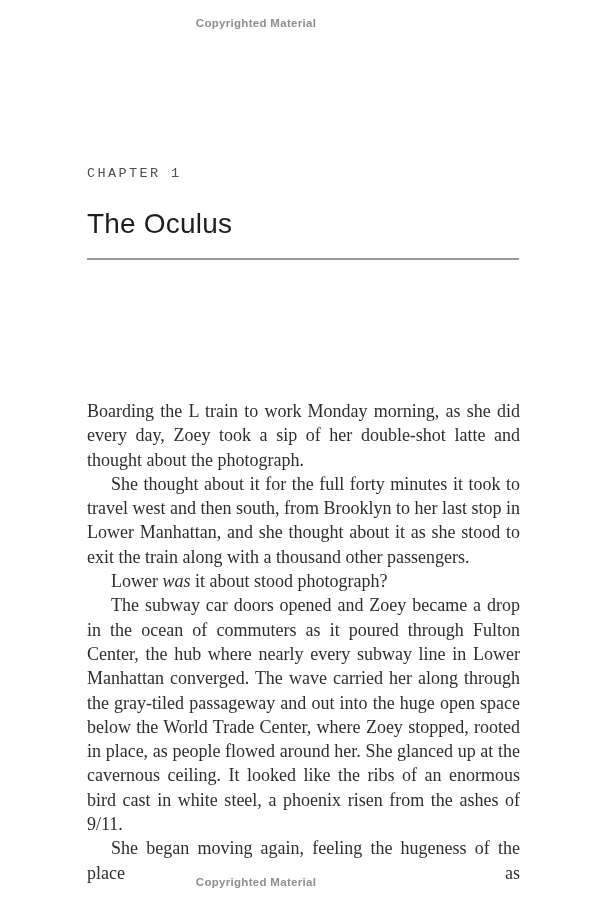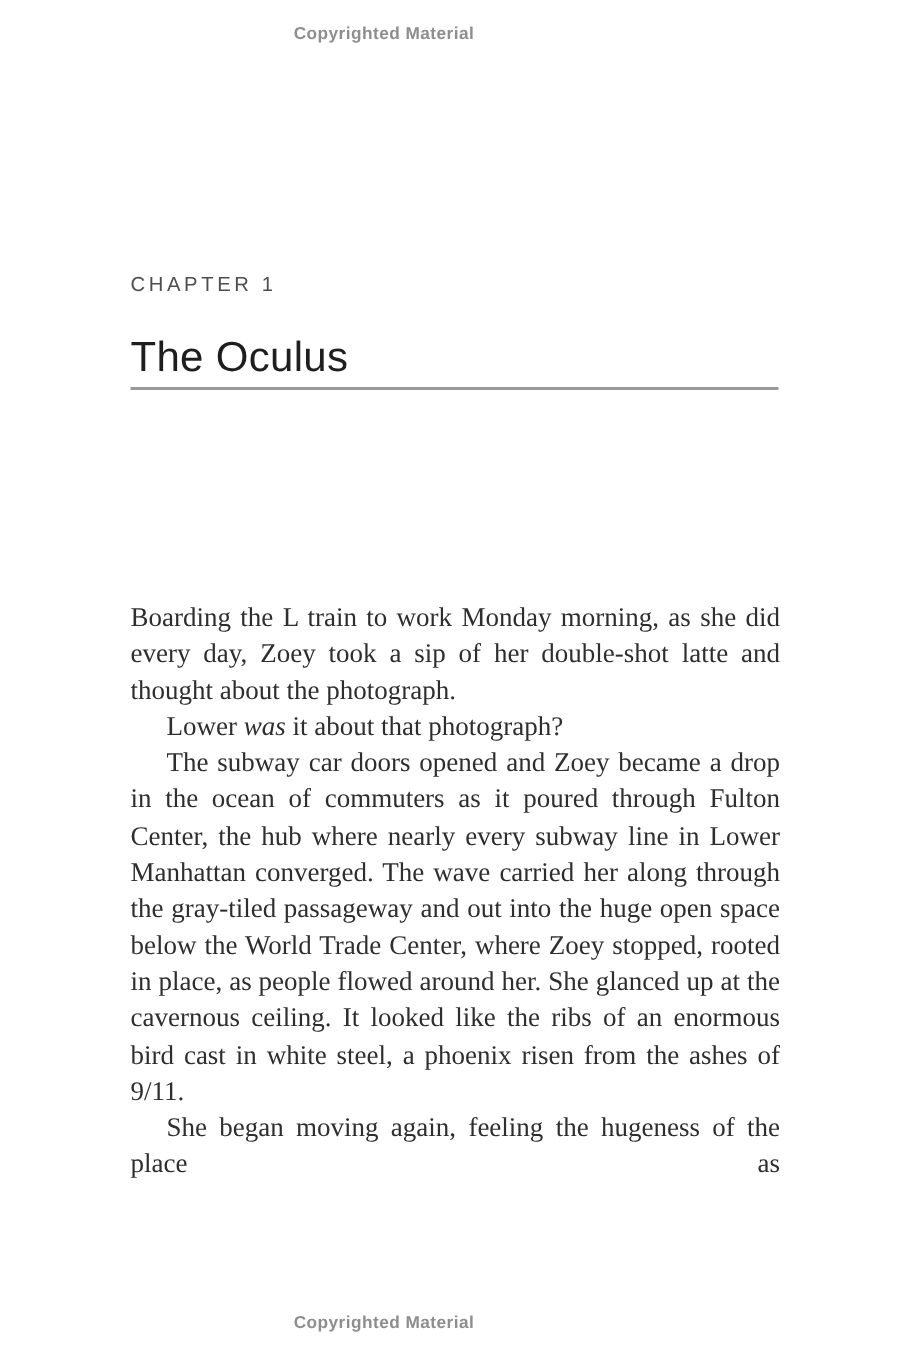--- a/index.html
+++ b/index.html
@@ -25,31 +25,31 @@
     font-size: 11.5px;
     letter-spacing: 0.3px;
     color: var(--copyright-color, #8e8e8e);
   }
   .copyright.top { top: 17px; }
   .copyright.bottom { top: 876px; }
 
   .chapter-label {
     position: absolute;
     left: 87px;
-    top: 182px;
-    font-family: Liberation Sans, sans-serif;
+    top: 166px;
+    font-family: Liberation Mono, monospace;
     font-weight: 400;
     font-size: 13.5px;
     letter-spacing: 2.4px;
     color: var(--chapter-label-color, #4e4e4e);
   }
   .chapter-title {
     position: absolute;
     left: 87px;
-    top: 222px;
+    top: 208px;
     margin: 0;
     font-family: "Liberation Sans", sans-serif;
     font-weight: 400;
     font-size: 28px;
     letter-spacing: 0.2px;
     color: var(--title-color, #1e1e1e);
   }
   .title-rule {
     position: absolute;
     left: 87px;
@@ -84,19 +84,20 @@
   <div class="copyright top">Copyrighted Material</div>
 
   <div class="chapter-label">CHAPTER 1</div>
 
   <h1 class="chapter-title">The Oculus</h1>
 
   <div class="title-rule"></div>
 
   <div class="body-text" id="body-text">
       <p class="para"><span>Boarding the L train to work Monday morning, as she did every day, Zoey took a sip of her double-shot latte and thought about the photograph.</span></p>
-      <p class="para indent"><span>Lower </span><em>was</em><span> it about that photograph?</span></p>
+      <p class="para indent"><span>She thought about it for the full forty minutes it took to travel west and then south, from Brooklyn to her last stop in Lower Manhattan, and she thought about it as she stood to exit the train along with a thousand other passengers.</span></p>
+      <p class="para indent"><span>Lower </span><em>was</em><span> it about stood photograph?</span></p>
       <p class="para indent"><span>The subway car doors opened and Zoey became a drop in the ocean of commuters as it poured through Fulton Center, the hub where nearly every subway line in Lower Manhattan converged. The wave carried her along through the gray-tiled passageway and out into the huge open space below the World Trade Center, where Zoey stopped, rooted in place, as people flowed around her. She glanced up at the cavernous ceiling. It looked like the ribs of an enormous bird cast in white steel, a phoenix risen from the ashes of 9/11.</span></p>
       <p class="para indent justify-last"><span>She began moving again, feeling the hugeness of the place as</span></p>
     </div>
 
   <div class="copyright bottom">Copyrighted Material</div>
 </div>
 
 </body></html>

